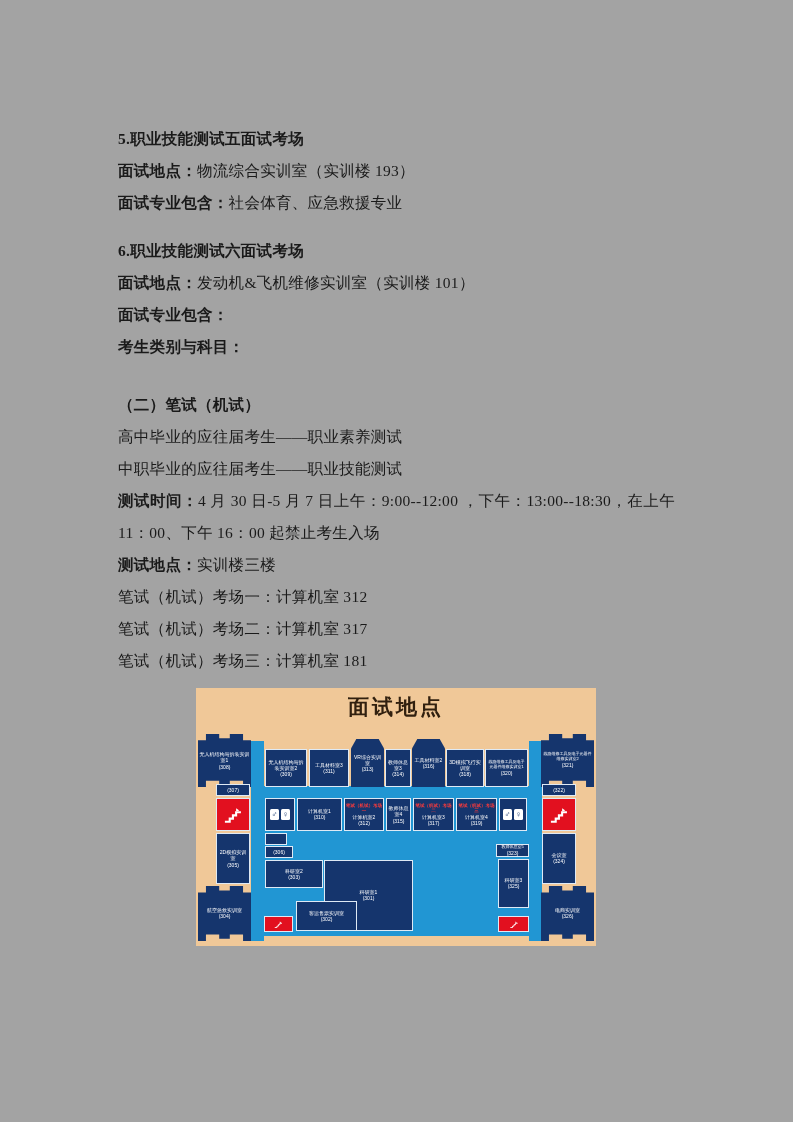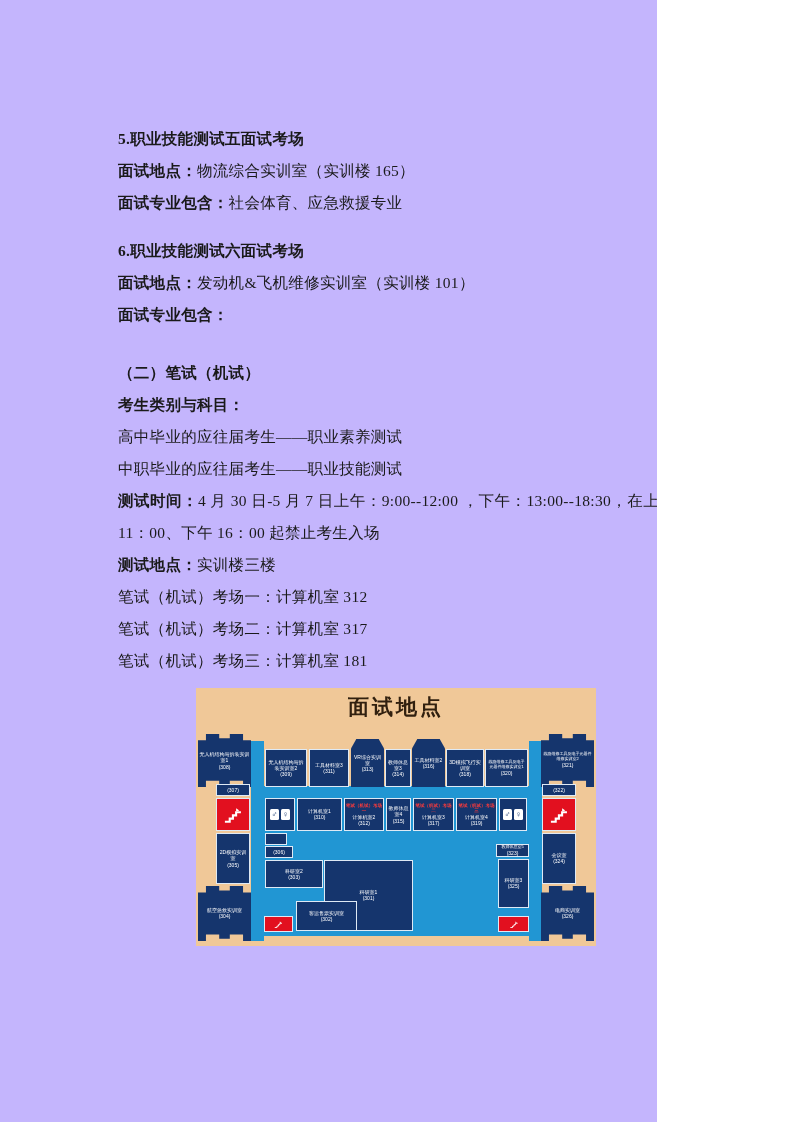--- a/index.html
+++ b/index.html
@@ -1,17 +1,17 @@
 <!DOCTYPE html>
 <html><head>
 <meta charset="utf-8">
 <style>
   html,body{margin:0;padding:0;background:#ffffff;}
   .page{
-    position:relative;width:657px;height:1122px;background:#c4b5fd;
+    position:relative;width:793px;height:1122px;background:#a3a3a3;
     font-family:"Liberation Serif","DejaVu Serif",serif;color:#1a1a1a;overflow:hidden;
   }
   .content{padding:123px 118px 0 118px;width:557px;}
   .line{margin:0;line-height:32px;font-size:15.5px;letter-spacing:.3px;}
   .line.wrap{text-align:justify;}
   .b{font-weight:700;}
   .gap22{margin-top:16px;}
   .gap26{margin-top:26px;}
 
   
@@ -46,29 +46,29 @@
     font-size:8px;line-height:11px;text-align:center;display:inline-block;
   }
 </style>
 </head>
 <body>
 
 <div class="page">
   <div class="content">
 
     <p class="line"><span class="b">5.职业技能测试五面试考场</span></p>
-    <p class="line"><span class="b">面试地点：</span><span>物流综合实训室（实训楼 165）</span></p>
+    <p class="line"><span class="b">面试地点：</span><span>物流综合实训室（实训楼 193）</span></p>
     <p class="line"><span class="b">面试专业包含：</span><span>社会体育、应急救援专业</span></p>
 
     <p class="line gap22"><span class="b">6.职业技能测试六面试考场</span></p>
     <p class="line"><span class="b">面试地点：</span><span>发动机&amp;飞机维修实训室（实训楼 101）</span></p>
     <p class="line"><span class="b">面试专业包含：</span></p>
 
+    <p class="line"><span class="b">考生类别与科目：</span></p>
     <p class="line gap26"><span class="b">（二）笔试（机试）</span></p>
-    <p class="line"><span class="b">考生类别与科目：</span></p>
     <p class="line"><span>高中毕业的应往届考生——职业素养测试</span></p>
     <p class="line"><span>中职毕业的应往届考生——职业技能测试</span></p>
     <p class="line wrap"><span class="b">测试时间：</span><span>4 月 30 日-5 月 7 日上午：9:00--12:00 ，下午：13:00--18:30，在上午 11：00、下午 16：00 起禁止考生入场</span></p>
     <p class="line"><span class="b">测试地点：</span><span>实训楼三楼</span></p>
     <p class="line"><span>笔试（机试）考场一：计算机室 312</span></p>
     <p class="line"><span>笔试（机试）考场二：计算机室 317</span></p>
     <p class="line"><span>笔试（机试）考场三：计算机室 181</span></p>
 
     <div class="floorplan">
       <div class="fp-title">面试地点</div>

